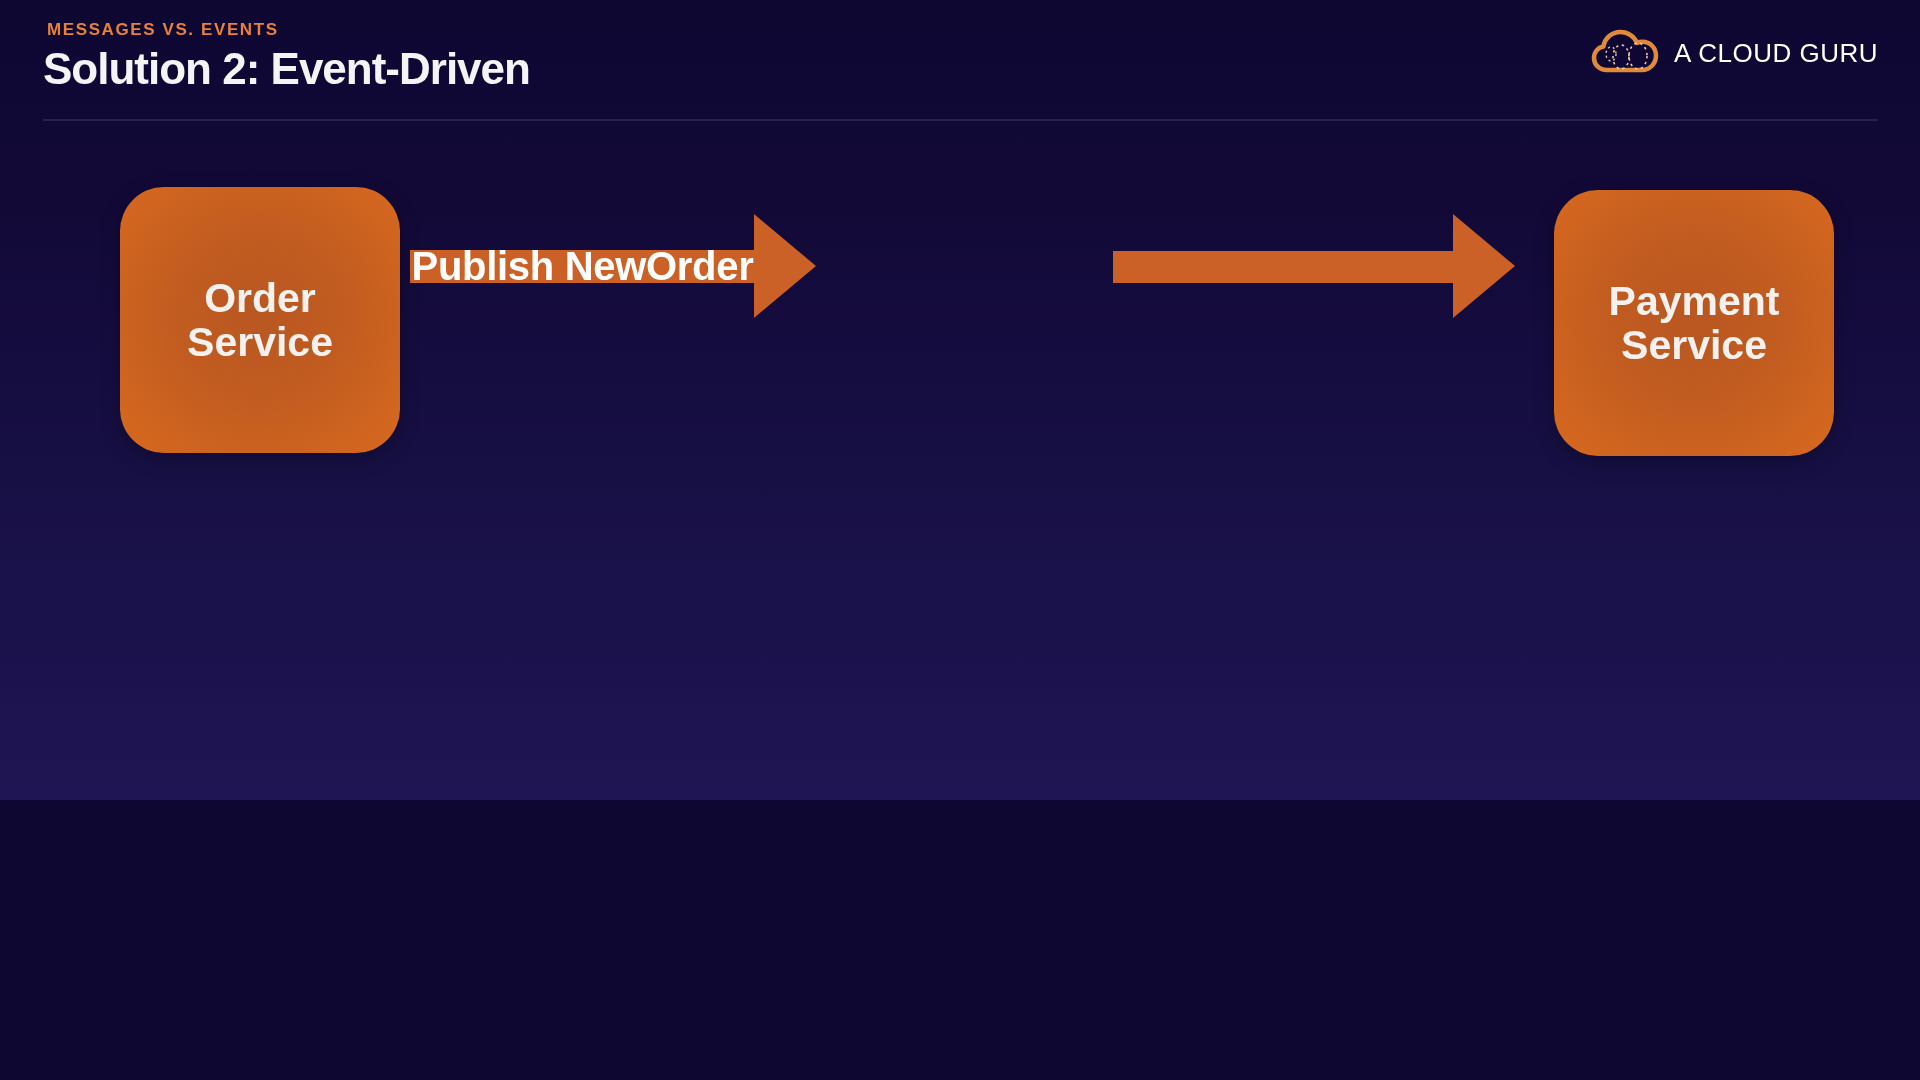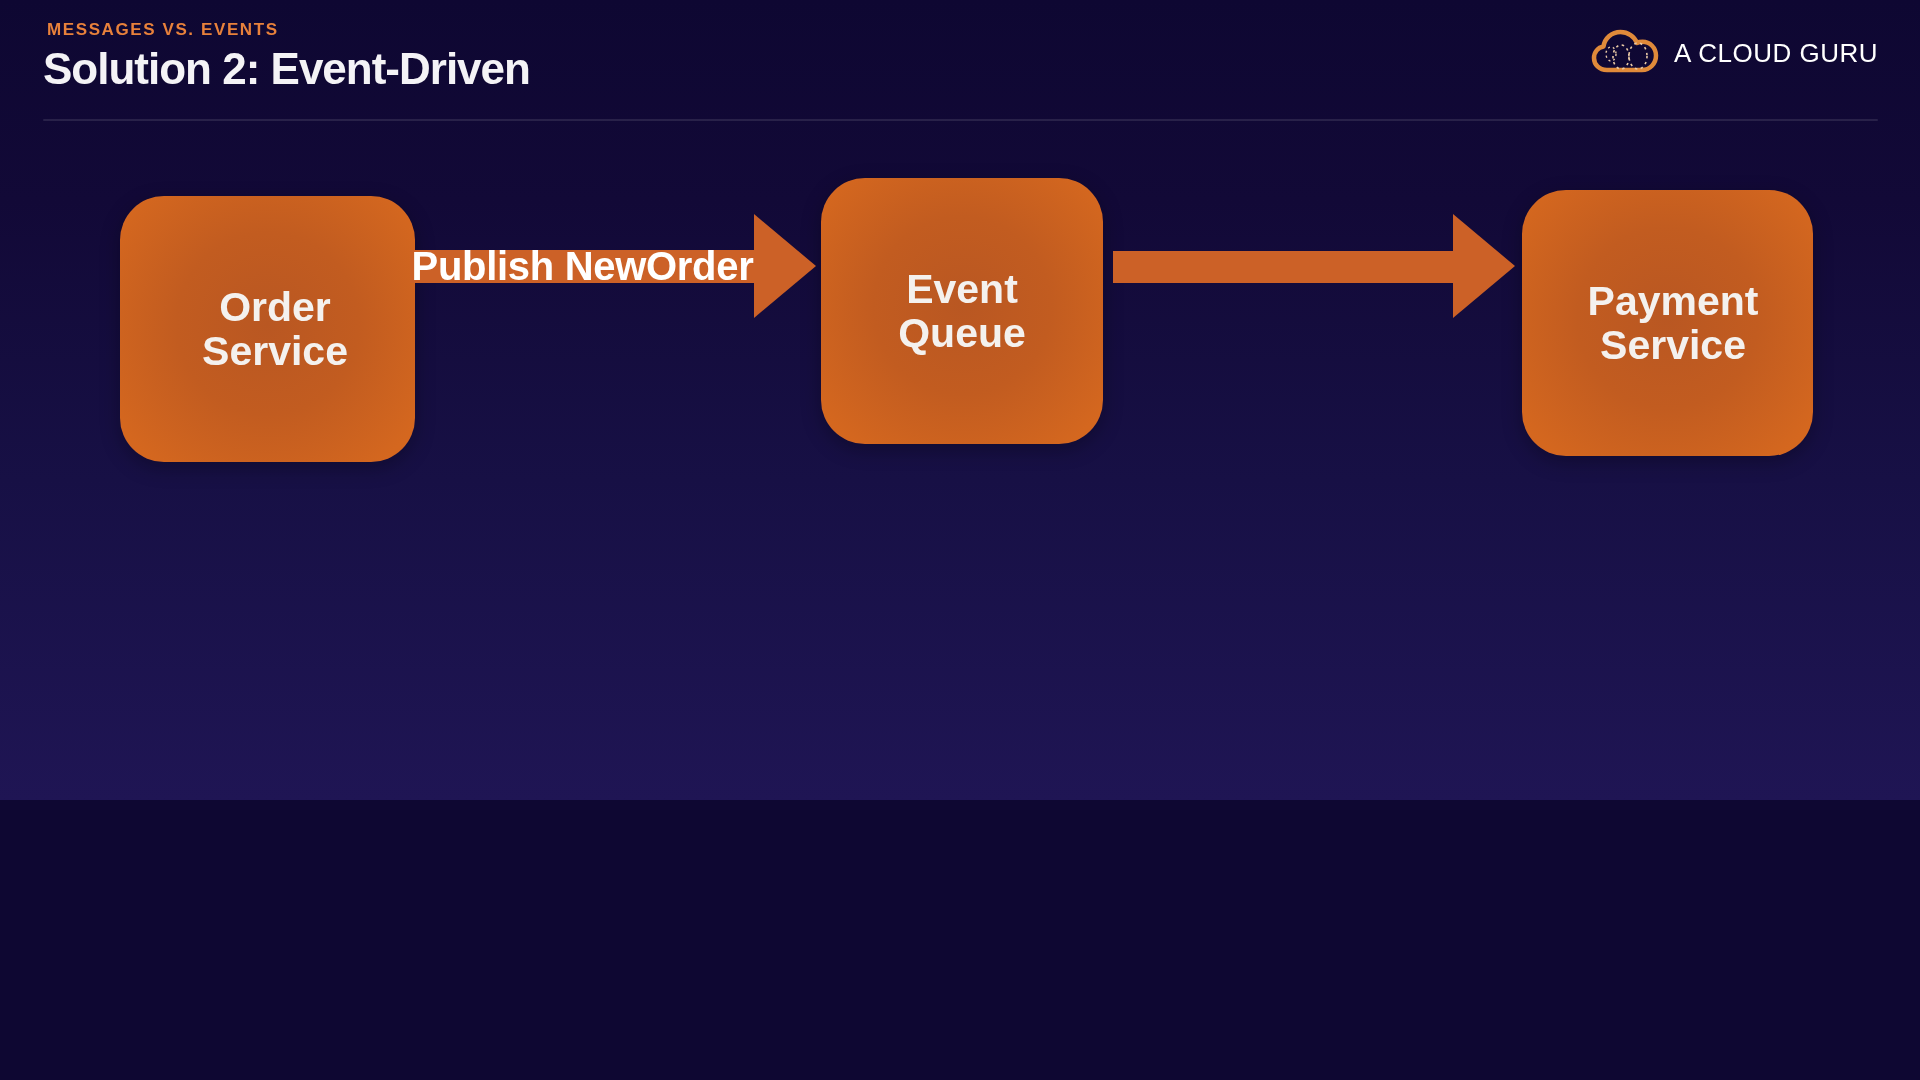--- a/index.html
+++ b/index.html
@@ -73,23 +73,23 @@
     display: flex;
     flex-direction: column;
     align-items: center;
     justify-content: center;
     color: #f4f1ee;
     font-weight: bold;
     font-size: 41px;
     line-height: 1.08;
     text-align: center;
   }
-  .node-order   { left: 120px;  top: 196px; padding-left: 15px; }
+  .node-order   { left: 120px;  top: 187px; }
   .node-queue   { left: 821px;  top: 178px; width: 282px; }
-  .node-payment { left: 1522px; top: 190px; padding-left: 11px; }
+  .node-payment { left: 1554px; top: 190px; }
 
   
   .arrow {
     position: absolute;
     height: 104px;
   }
   .arrow-shaft {
     position: absolute;
     left: 0;
     background: #cc6127;
@@ -144,24 +144,20 @@
       </svg>
     </span>
     <span class="logo-text">A CLOUD GURU</span>
   </div>
 
   <div class="node node-order">
     <span>Order</span>
     <span>Service</span>
   </div>
 
-  <div class="node node-queue">
-    <span>Event</span>
-    <span>Queue</span>
-  </div>
 
   <div class="node node-payment">
     <span>Payment</span>
     <span>Service</span>
   </div>
 
   <div class="arrow arrow-publish">
     <div class="arrow-shaft"></div>
     <div class="arrow-head"></div>
     <div class="arrow-label">Publish NewOrder</div>

